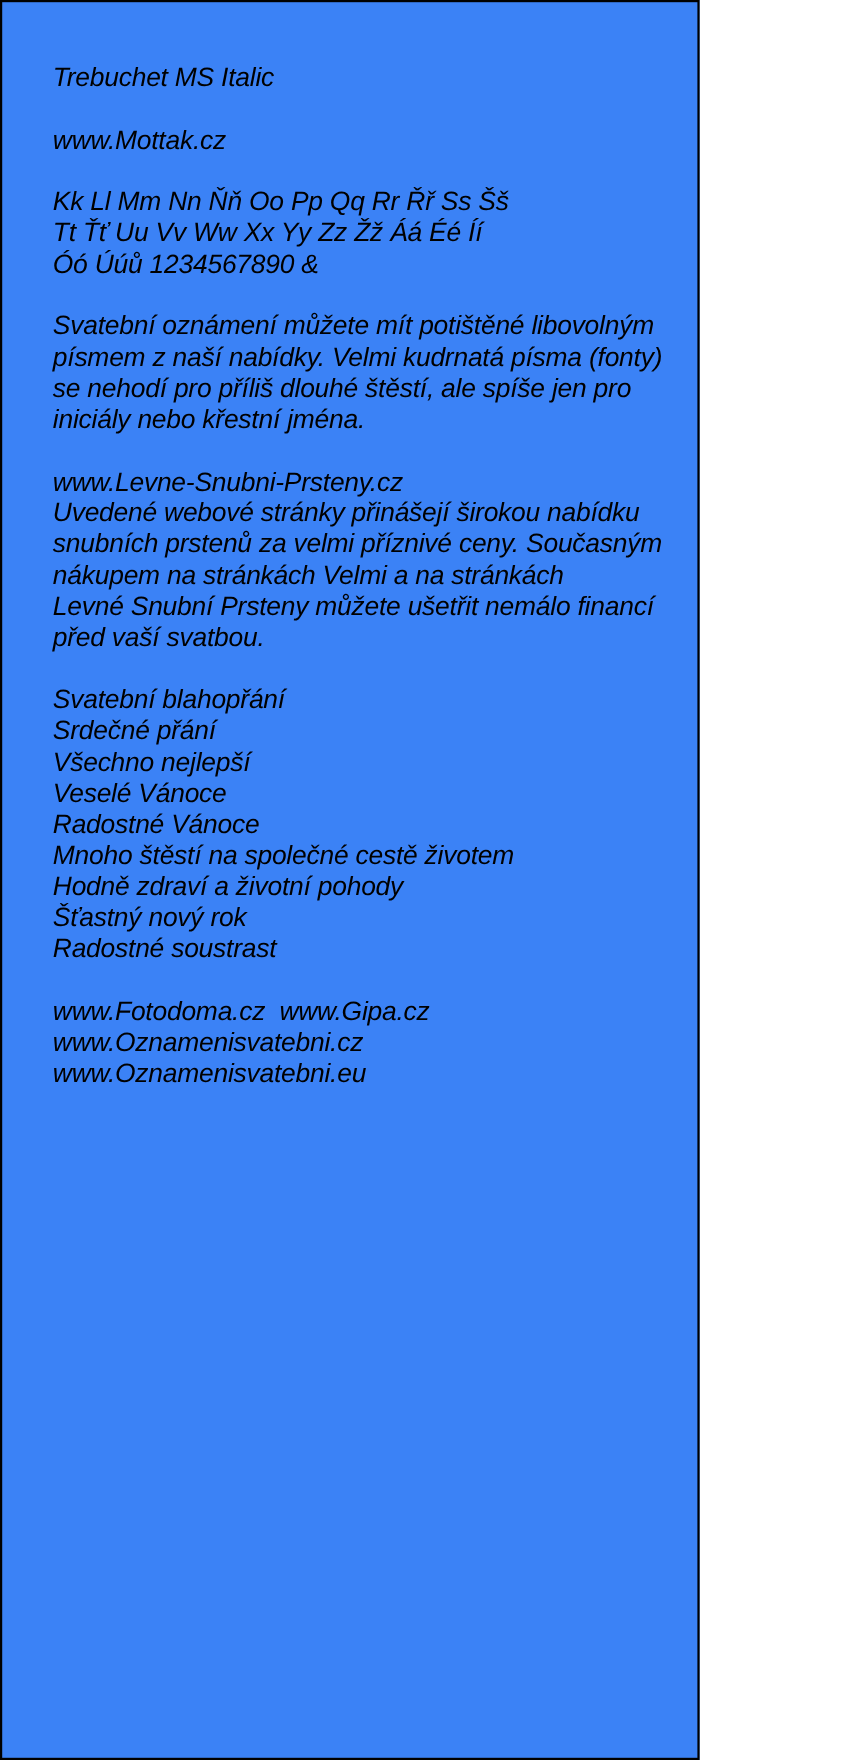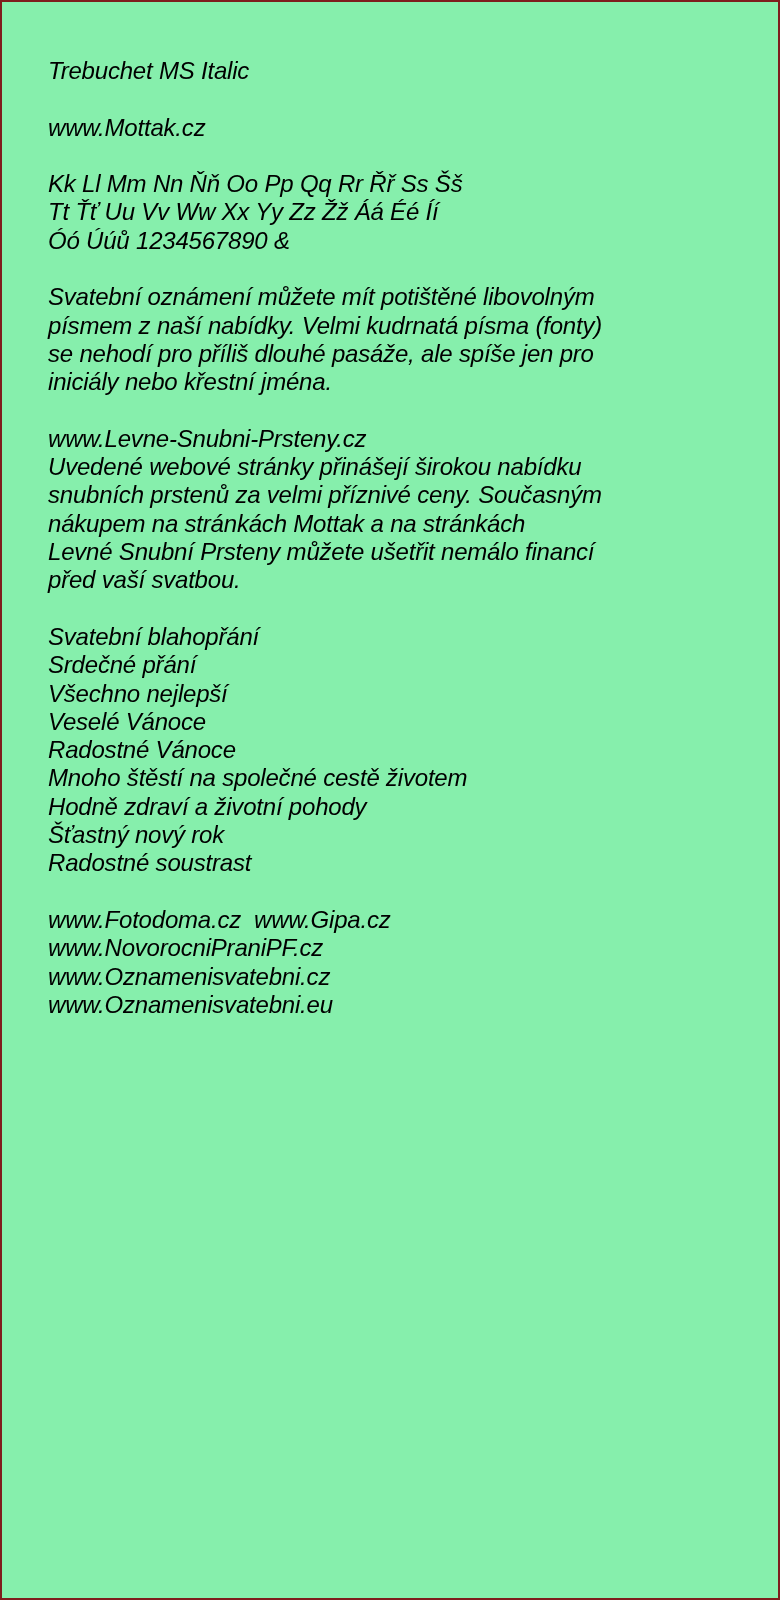--- a/index.html
+++ b/index.html
@@ -2,24 +2,24 @@
 <html><head>
 <meta charset="utf-8">
 <style>
   * { margin: 0; padding: 0; box-sizing: border-box; }
   html, body {
     width: 780px;
     background: #ffffff;
     font-family: "Liberation Sans", sans-serif;
   }
   .page {
-    width: 780px;
+    width: 636px;
     height: 1600px;
-    background: #86efac;
-    border: 2px solid #7f1d1d;
+    background: #3b82f6;
+    border: 2px solid #000000;
     padding: 55px 20px 0 46px;
     overflow: hidden;
   }
   .line {
     font-style: italic;
     font-size: 24px;
     line-height: 28.3px;
     color: #000000;
     white-space: pre;
     letter-spacing: -0.2px;
@@ -42,45 +42,44 @@
 
   <div class="block">
     <div class="line">Kk Ll Mm Nn Ňň Oo Pp Qq Rr Řř Ss Šš</div>
     <div class="line">Tt Ťť Uu Vv Ww Xx Yy Zz Žž Áá Éé Íí</div>
     <div class="line">Óó Úúů 1234567890 &amp;</div>
   </div>
 
   <div class="block">
     <div class="line">Svatební oznámení můžete mít potištěné libovolným</div>
     <div class="line">písmem z naší nabídky. Velmi kudrnatá písma (fonty)</div>
-    <div class="line">se nehodí pro příliš dlouhé pasáže, ale spíše jen pro</div>
+    <div class="line">se nehodí pro příliš dlouhé štěstí, ale spíše jen pro</div>
     <div class="line">iniciály nebo křestní jména.</div>
   </div>
 
   <div class="block">
     <div class="line">www.Levne-Snubni-Prsteny.cz</div>
     <div class="line">Uvedené webové stránky přinášejí širokou nabídku</div>
     <div class="line">snubních prstenů za velmi příznivé ceny. Současným</div>
-    <div class="line">nákupem na stránkách Mottak a na stránkách</div>
+    <div class="line">nákupem na stránkách Velmi a na stránkách</div>
     <div class="line">Levné Snubní Prsteny můžete ušetřit nemálo financí</div>
     <div class="line">před vaší svatbou.</div>
   </div>
 
   <div class="block">
     <div class="line">Svatební blahopřání</div>
     <div class="line">Srdečné přání</div>
     <div class="line">Všechno nejlepší</div>
     <div class="line">Veselé Vánoce</div>
     <div class="line">Radostné Vánoce</div>
     <div class="line">Mnoho štěstí na společné cestě životem</div>
     <div class="line">Hodně zdraví a životní pohody</div>
     <div class="line">Šťastný nový rok</div>
     <div class="line">Radostné soustrast</div>
   </div>
 
   <div class="block">
     <div class="line">www.Fotodoma.cz  www.Gipa.cz</div>
-    <div class="line">www.NovorocniPraniPF.cz</div>
     <div class="line">www.Oznamenisvatebni.cz</div>
     <div class="line">www.Oznamenisvatebni.eu</div>
   </div>
 
 </div>
 
 </body></html>

